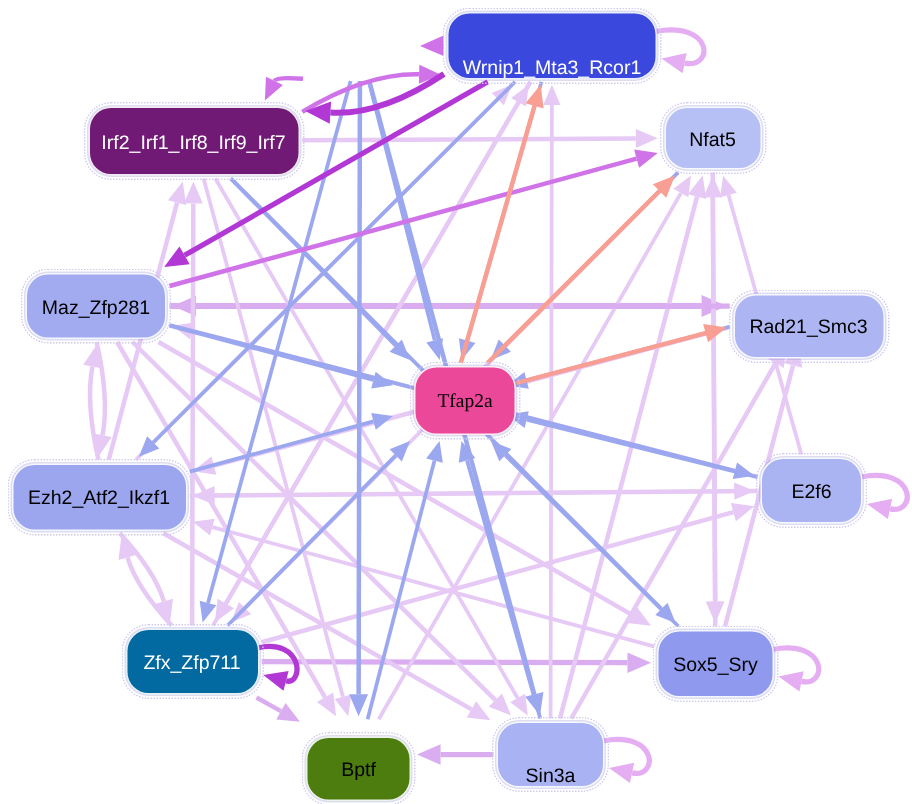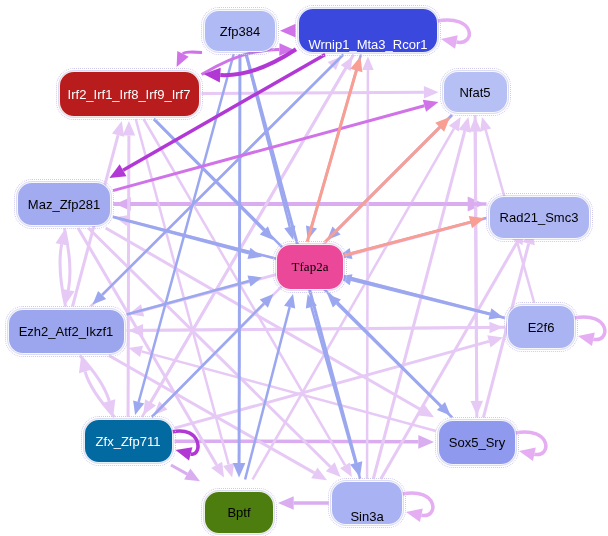--- a/index.html
+++ b/index.html
@@ -149,27 +149,24 @@
       <path d="M578,336 L594.7796795913405,332.55691231422276 L591.9368719368761,345.9587198281262 Z" fill="#e5aef2" stroke="none"></path>
       <path d="M574,318 C611,311 611,343 593.3582757641083,339.2578160711745" fill="none" stroke="#e5aef2" stroke-width="3.5"></path>
       <path d="M519,451 L535.7796795913405,447.55691231422276 L532.9368719368761,460.9587198281262 Z" fill="#e5aef2" stroke="none"></path>
       <path d="M515,433 C552,426 552,458 534.3582757641083,454.2578160711745" fill="none" stroke="#e5aef2" stroke-width="3.5"></path>
       <path d="M406,512 L422.77967959134054,508.55691231422276 L419.9368719368761,521.9587198281262 Z" fill="#e5aef2" stroke="none"></path>
       <path d="M402,494 C439,487 439,519 421.3582757641083,515.2578160711745" fill="none" stroke="#e5aef2" stroke-width="3.5"></path>
       <path d="M175.5,450 L192.4166420888716,447.3093271404688 L188.97846051353454,460.57088464534024 Z" fill="#b238d6" stroke="none"></path>
       <path d="M171.5,432 C202.5,425 202.5,457 190.69755130120308,453.9401058929045" fill="none" stroke="#b238d6" stroke-width="3.5"></path>
     </svg>
 
-<div class="node" style="left: 204px; top: 10px; width: 72px; height: 42px; background: rgb(176, 186, 244); color: rgb(0, 0, 0);">
-      <span>Zfp384</span>
-    </div>
     <div class="node" style="left: 298px; top: 7.5px; width: 140px; height: 45px; background: rgb(58, 72, 222); color: rgb(255, 255, 255); align-items: flex-end;">
       <span>Wrnip1_Mta3_Rcor1</span>
     </div>
-    <div class="node" style="left: 58.5px; top: 71px; width: 141px; height: 46px; background: #b91c1c; color: rgb(255, 255, 255);">
+    <div class="node" style="left: 58.5px; top: 71px; width: 141px; height: 46px; background: #701a75; color: rgb(255, 255, 255);">
       <span>Irf2_Irf1_Irf8_Irf9_Irf7</span>
     </div>
     <div class="node" style="left: 442.5px; top: 71px; width: 65px; height: 42px; background: rgb(182, 192, 244); color: rgb(0, 0, 0);">
       <span>Nfat5</span>
     </div>
     <div class="node" style="left: 17px; top: 182px; width: 94px; height: 44px; background: rgb(162, 171, 240); color: rgb(0, 0, 0);">
       <span>Maz_Zfp281</span>
     </div>
     <div class="node" style="left: 488.5px; top: 196px; width: 101px; height: 43px; background: rgb(173, 182, 243); color: rgb(0, 0, 0);">
       <span>Rad21_Smc3</span>

